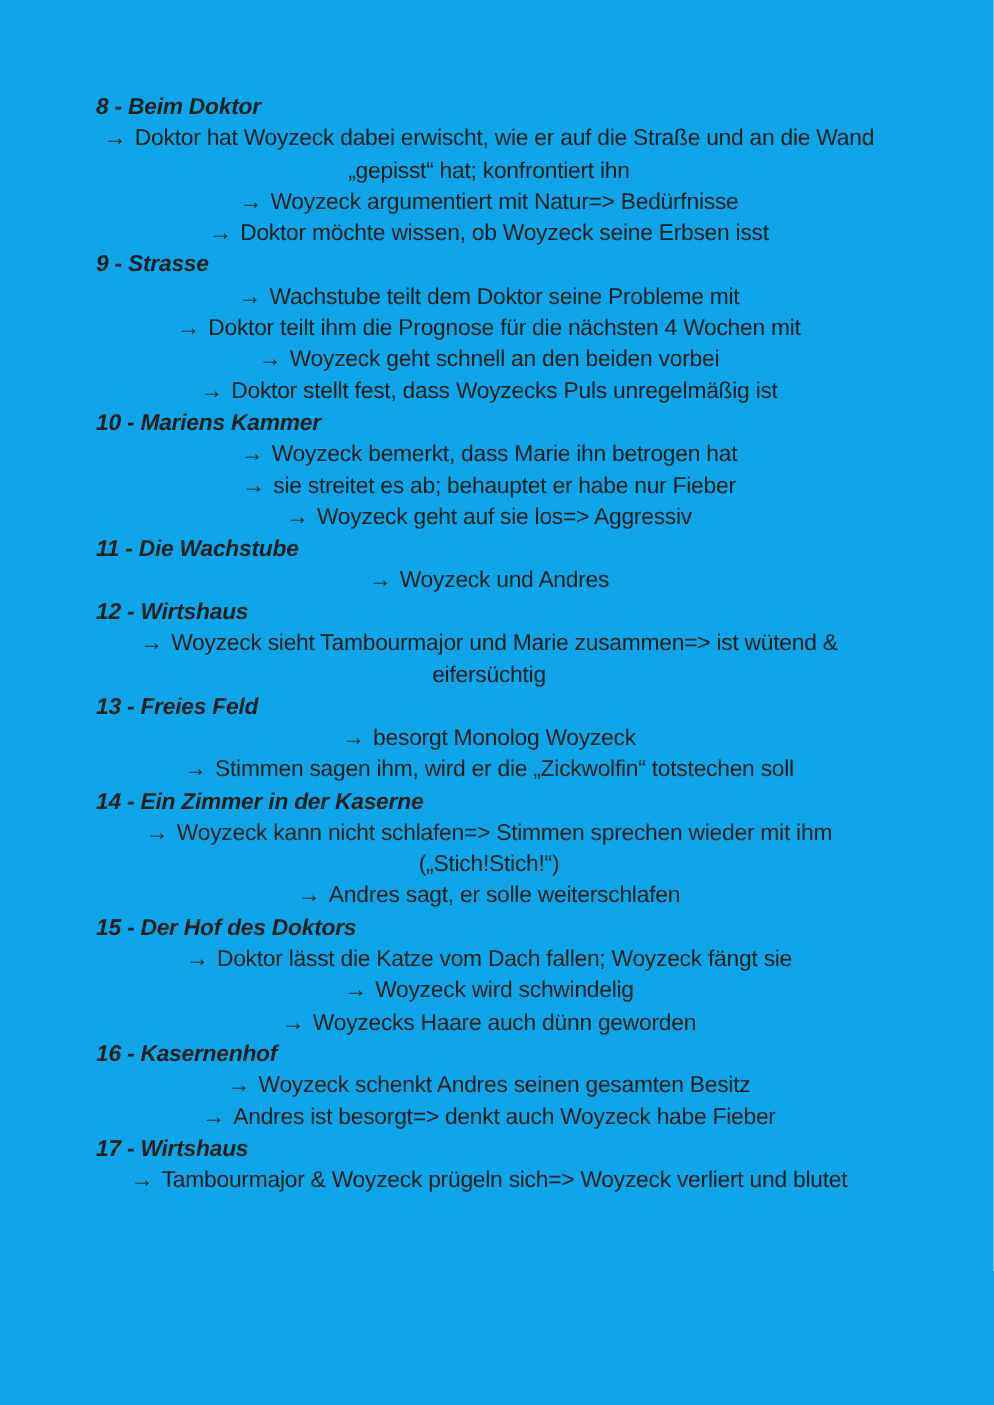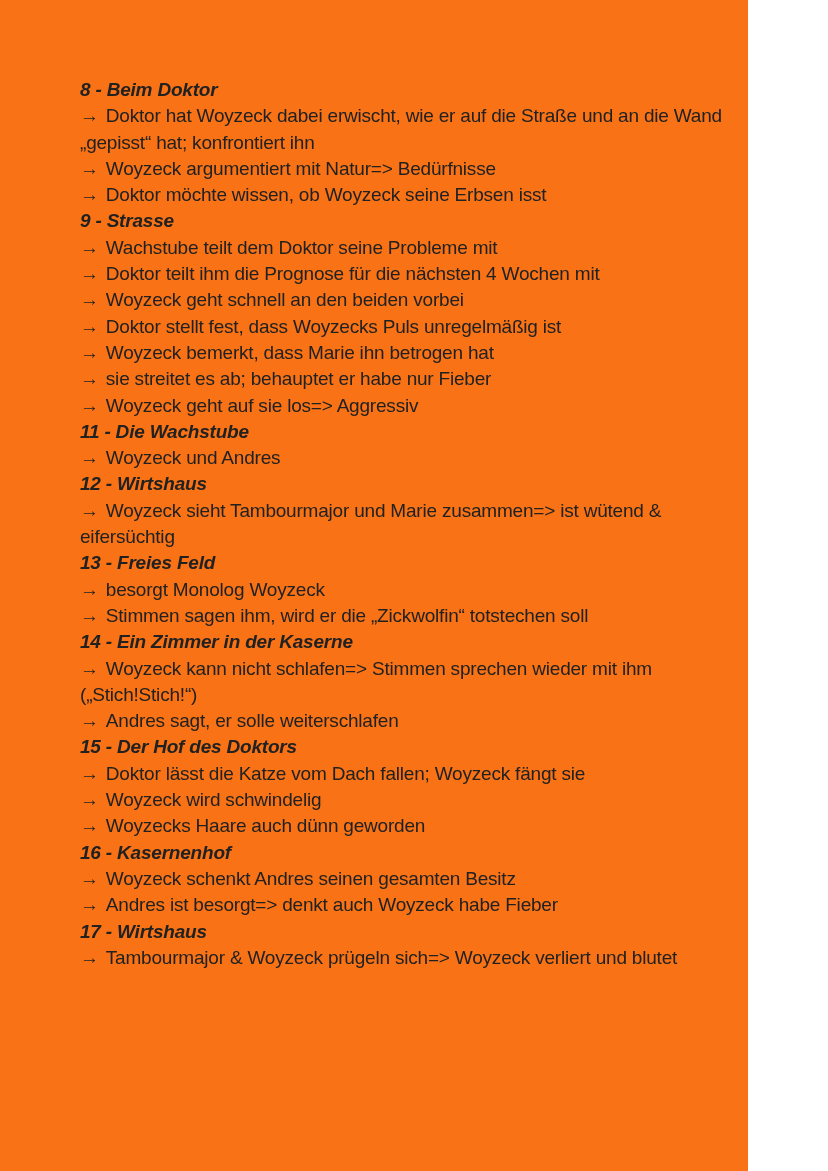--- a/index.html
+++ b/index.html
@@ -8,39 +8,40 @@
     padding: 0;
     background: #ffffff;
   }
   body {
     width: 828px;
     height: 1171px;
     overflow: hidden;
     font-family: "Liberation Sans", "DejaVu Sans", sans-serif;
   }
   .page {
-    width: 748px;
+    width: 828px;
     height: 1171px;
-    background: #f97316;
+    background: #0ea5e9;
     box-sizing: border-box;
     padding: 77px 0 0 80px;
   }
   .content {
     width: 655px;
     color: #212121;
     font-size: 19px;
     line-height: 26.3px;
     letter-spacing: -0.2px;
   }
   .section-heading {
     font-weight: bold;
     font-style: italic;
   }
   .bullet-line {
     font-weight: normal;
+    text-align: center;
   }
   .arrow {
     display: inline-block;
     margin-right: 7px;
     font-style: normal;
   }
 </style>
 </head>
 <body>
 
@@ -48,20 +49,21 @@
   <div class="content" id="notes-content">
       <div class="section-heading">8 - Beim Doktor</div>
       <div class="bullet-line"><span class="arrow">→</span><span>Doktor hat Woyzeck dabei erwischt, wie er auf die Straße und an die Wand „gepisst“ hat; konfrontiert ihn</span></div>
       <div class="bullet-line"><span class="arrow">→</span><span>Woyzeck argumentiert mit Natur=&gt; Bedürfnisse</span></div>
       <div class="bullet-line"><span class="arrow">→</span><span>Doktor möchte wissen, ob Woyzeck seine Erbsen isst</span></div>
       <div class="section-heading">9 - Strasse</div>
       <div class="bullet-line"><span class="arrow">→</span><span>Wachstube teilt dem Doktor seine Probleme mit</span></div>
       <div class="bullet-line"><span class="arrow">→</span><span>Doktor teilt ihm die Prognose für die nächsten 4 Wochen mit</span></div>
       <div class="bullet-line"><span class="arrow">→</span><span>Woyzeck geht schnell an den beiden vorbei</span></div>
       <div class="bullet-line"><span class="arrow">→</span><span>Doktor stellt fest, dass Woyzecks Puls unregelmäßig ist</span></div>
+      <div class="section-heading">10 - Mariens Kammer</div>
       <div class="bullet-line"><span class="arrow">→</span><span>Woyzeck bemerkt, dass Marie ihn betrogen hat</span></div>
       <div class="bullet-line"><span class="arrow">→</span><span>sie streitet es ab; behauptet er habe nur Fieber</span></div>
       <div class="bullet-line"><span class="arrow">→</span><span>Woyzeck geht auf sie los=&gt; Aggressiv</span></div>
       <div class="section-heading">11 - Die Wachstube</div>
       <div class="bullet-line"><span class="arrow">→</span><span>Woyzeck und Andres</span></div>
       <div class="section-heading">12 - Wirtshaus</div>
       <div class="bullet-line"><span class="arrow">→</span><span>Woyzeck sieht Tambourmajor und Marie zusammen=&gt; ist wütend &amp; eifersüchtig</span></div>
       <div class="section-heading">13 - Freies Feld</div>
       <div class="bullet-line"><span class="arrow">→</span><span>besorgt Monolog Woyzeck</span></div>
       <div class="bullet-line"><span class="arrow">→</span><span>Stimmen sagen ihm, wird er die „Zickwolfin“ totstechen soll</span></div>

